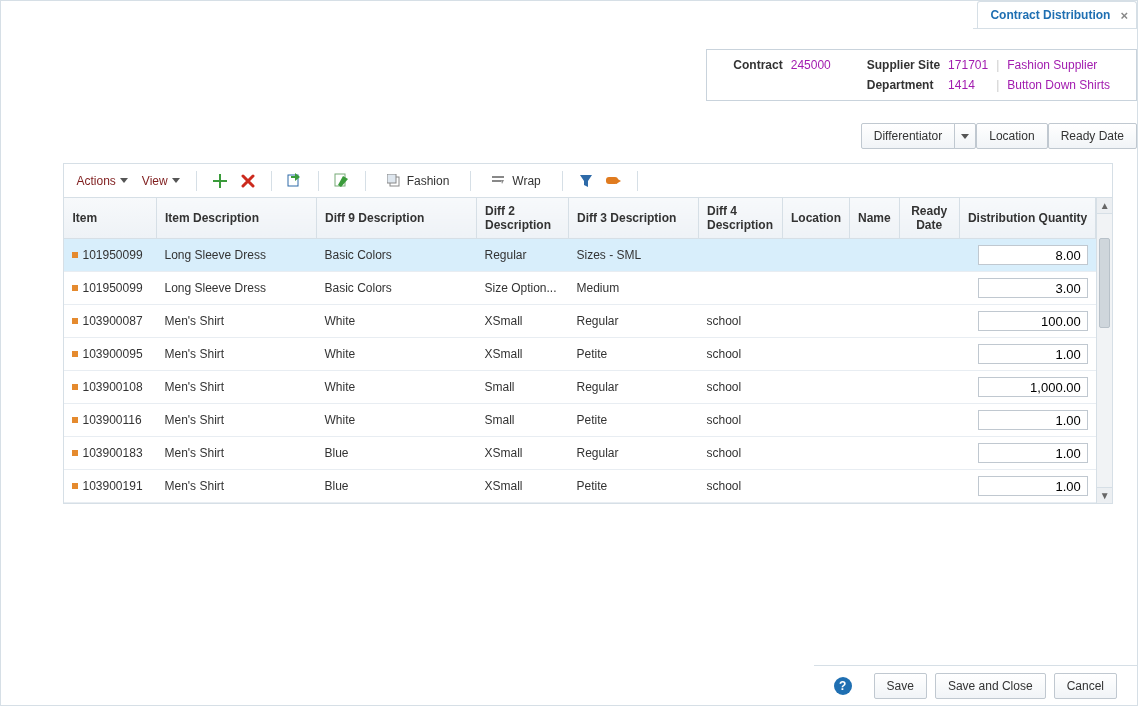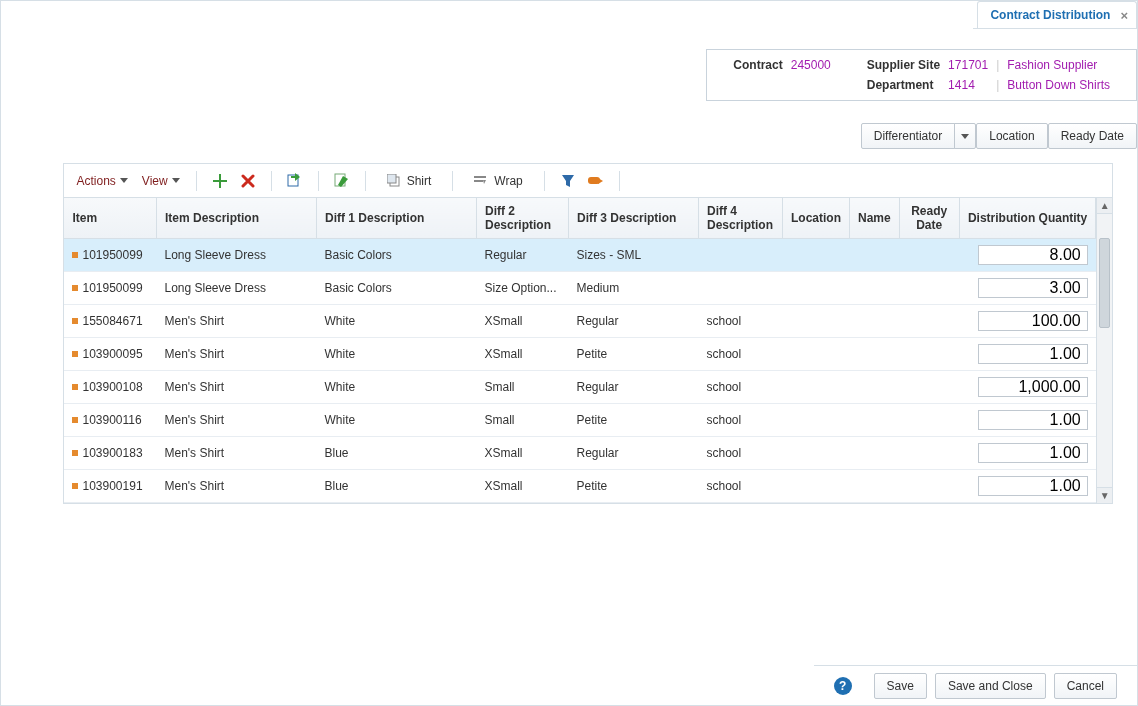--- a/index.html
+++ b/index.html
@@ -157,21 +157,21 @@
     height: 30px;
     vertical-align: middle;
   }
   .grid tr.selected td { background: #d8eefb; }
   .item-cell { display:flex; align-items:center; gap:4px; }
   .item-marker {
     width:6px; height:6px; background:#e58a2e; display:inline-block;
   }
   .qty-input {
     width: 110px; height:20px; border:1px solid #c0c8d0;
-    text-align:right; padding: 0 6px; font-size:16px; font-family:inherit;
+    text-align:right; padding: 0 6px; font-size:13px; font-family:inherit;
   }
   .vscroll {
     width: 16px;
     border-left: 1px solid #d6dfe6;
     background: #f1f3f5;
     position: relative;
   }
   .vscroll .arrow {
     position:absolute; left:0; width:100%; height:16px;
     display:flex;align-items:center;justify-content:center;
@@ -287,21 +287,21 @@
             <rect x="1" y="1" width="10" height="12" fill="#fff" stroke="#7a7"></rect>
             <path d="M9 3l5 3-7 8-3-2z" fill="#3a9b3a"></path>
           </svg>
       </span>
       <span class="tb-sep"></span>
       <span class="tool-btn">
         <svg width="14" height="14">
             <rect x="3" y="3" width="9" height="9" fill="#fff" stroke="#888"></rect>
             <rect x="0" y="0" width="9" height="9" fill="#dfe7ef" stroke="#888"></rect>
           </svg>
-        <span>Shirt</span>
+        <span>Fashion</span>
       </span>
       <span class="tb-sep"></span>
       <span class="tool-btn">
         <svg width="14" height="12" class="ico-gray">
             <path d="M0 1h12v2H0zM0 5h9v2H0zM9 5h3l-2 4z"></path>
           </svg>
         <span>Wrap</span>
       </span>
       <span class="tb-sep"></span>
       <span class="icon-btn">
@@ -329,21 +329,21 @@
             <col style="width:84px">
           <col style="width:58px">
             <col style="width:44px">
             <col style="width:60px">
             <col>
         </colgroup>
         <thead>
           <tr>
             <th>Item</th>
             <th>Item Description</th>
-            <th>Diff 1 Description</th>
+            <th>Diff 9 Description</th>
             <th>Diff 2 Description</th>
             <th>Diff 3 Description</th>
             <th>Diff 4 Description</th>
             <th>Location</th>
             <th>Name</th>
             <th class="center">Ready Date</th>
             <th class="right">Distribution Quantity</th>
           </tr>
         </thead>
         <tbody id="grid-body">
@@ -378,21 +378,21 @@
               <td></td>
               <td></td>
               <td></td>
               <td></td>
               <td style="text-align:right;"><input class="qty-input" value="3.00" style=""></td>
             </tr>
             <tr>
               <td>
                 <span class="item-cell">
                   <span class="item-marker"></span>
-                  <span>155084671</span>
+                  <span>103900087</span>
                 </span>
               </td>
               <td>Men's Shirt</td>
               <td>White</td>
               <td>XSmall</td>
               <td>Regular</td>
               <td>school</td>
               <td></td>
               <td></td>
               <td></td>

